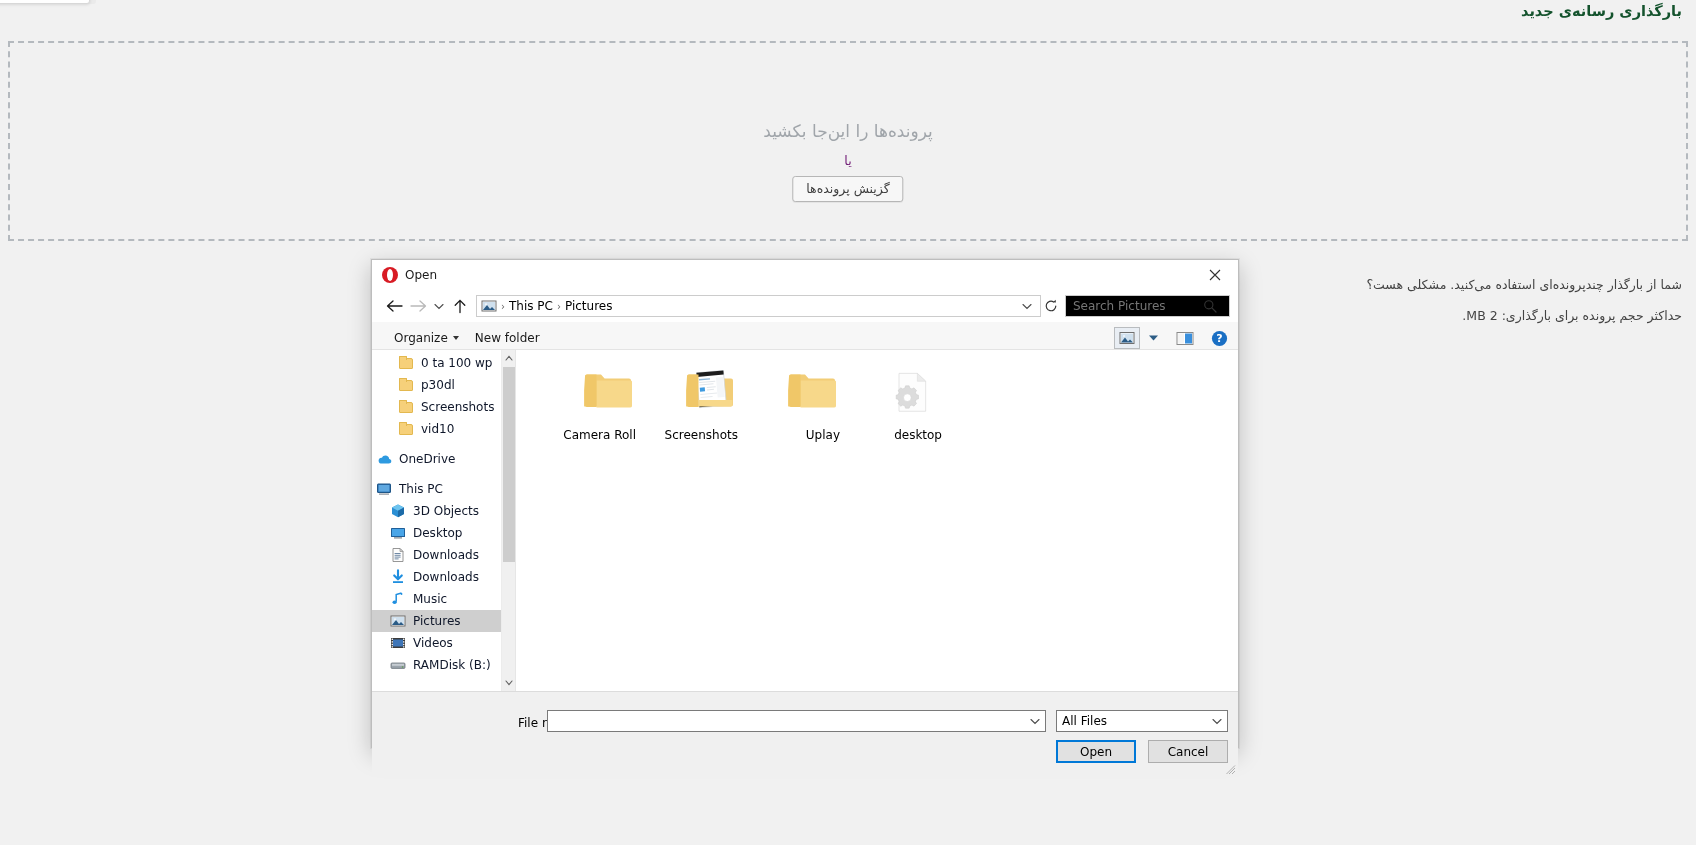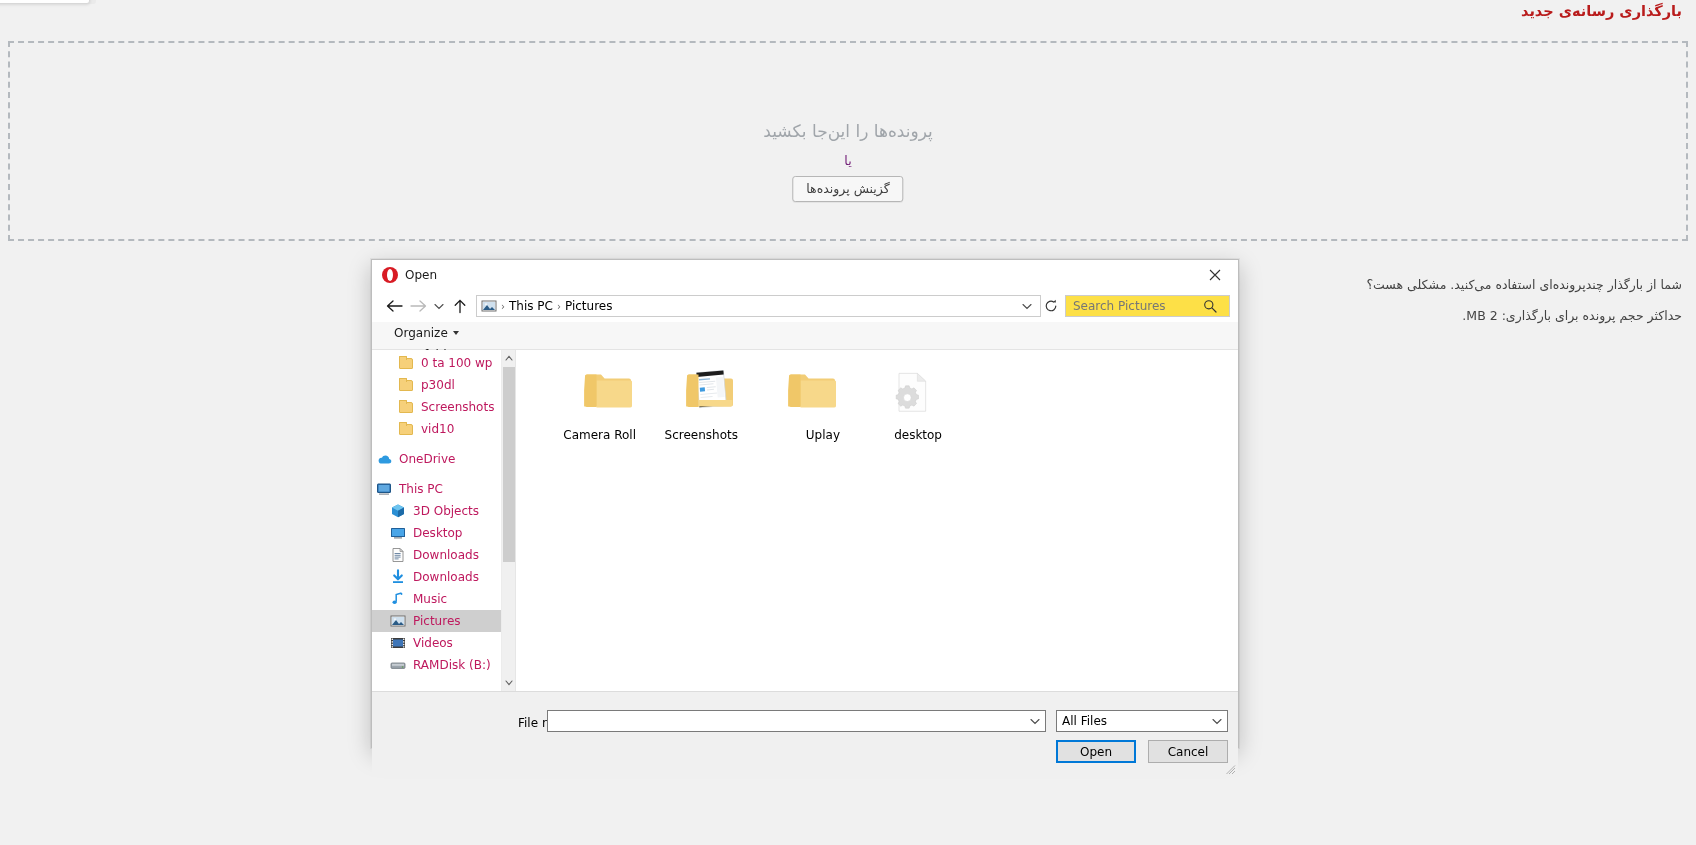--- a/index.html
+++ b/index.html
@@ -32,21 +32,21 @@
     width: 140px; height: 6px;
     background: #eaeaea;
     border-radius: 3px;
   }
 
   #page-title {
     position: absolute;
     right: 14px; top: 0px;
     font-size: 14.5px;
     font-weight: bold;
-    color: #b91c1c;
+    color: #14532d;
     direction: rtl;
     line-height: 22px;
   }
 
   #dropzone {
     position: absolute;
     left: 8px; top: 41px;
     width: 1680px; height: 200px;
     border: 2px dashed #b4b9be;
     background: #f1f1f1;
@@ -191,43 +191,42 @@
   #addr-chev, #refresh-btn {
     width: 20px; height: 20px;
     display: flex; align-items: center; justify-content: center;
     cursor: pointer; flex: none;
   }
   #searchbox {
     width: 165px;
     height: 22px;
     margin-left: 4px;
     border: 1px solid #cccccc;
-    background: #fde047;
+    background: #000000;
     display: flex;
     align-items: center;
     padding: 0 12px 0 7px;
     flex: none;
   }
   #search-text {
     flex: 1;
     font-size: 12px;
     color: #767676;
     white-space: nowrap;
     overflow: hidden;
   }
 
   
   #cmdbar {
     height: 28px;
     background: #f7f7f7;
     border-bottom: 1px solid #e4e4e4;
     display: flex;
-    align-items: flex-start;
-    padding: 0 16px 0 14px;
-    flex-direction: column;
+    align-items: flex-end;
+    padding: 0 6px 0 14px;
   }
   .cmd {
     font-size: 12px;
     color: #1a1a1a;
     padding: 4px 8px;
     cursor: pointer;
     display: flex; align-items: center; gap: 5px;
   }
   .caret-dn {
     width: 0; height: 0;
@@ -261,21 +260,21 @@
     overflow: hidden;
     flex: none;
   }
   #nav-list { padding-top: 2px; }
   .navitem {
     height: 22px;
     display: flex;
     align-items: center;
     padding-left: 4px;
     font-size: 12px;
-    color: #be185d;
+    color: #0f172a;
     cursor: pointer;
     white-space: nowrap;
   }
   .navitem.selected { background: #cfcfcf; }
   .navitem .ico {
     width: 16px; height: 16px;
     margin-right: 7px;
     flex: none;
     position: relative;
   }

